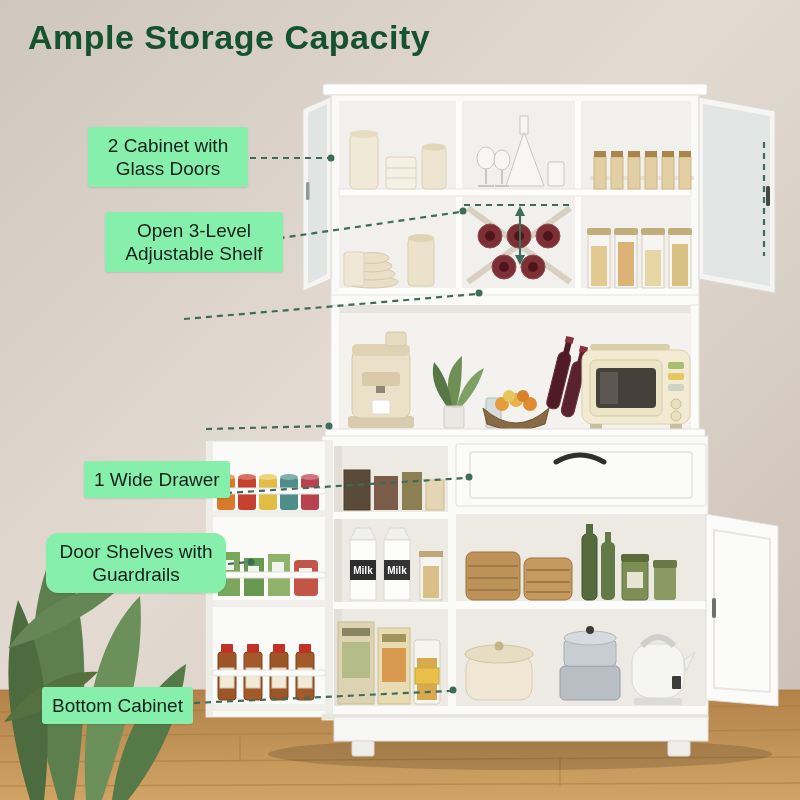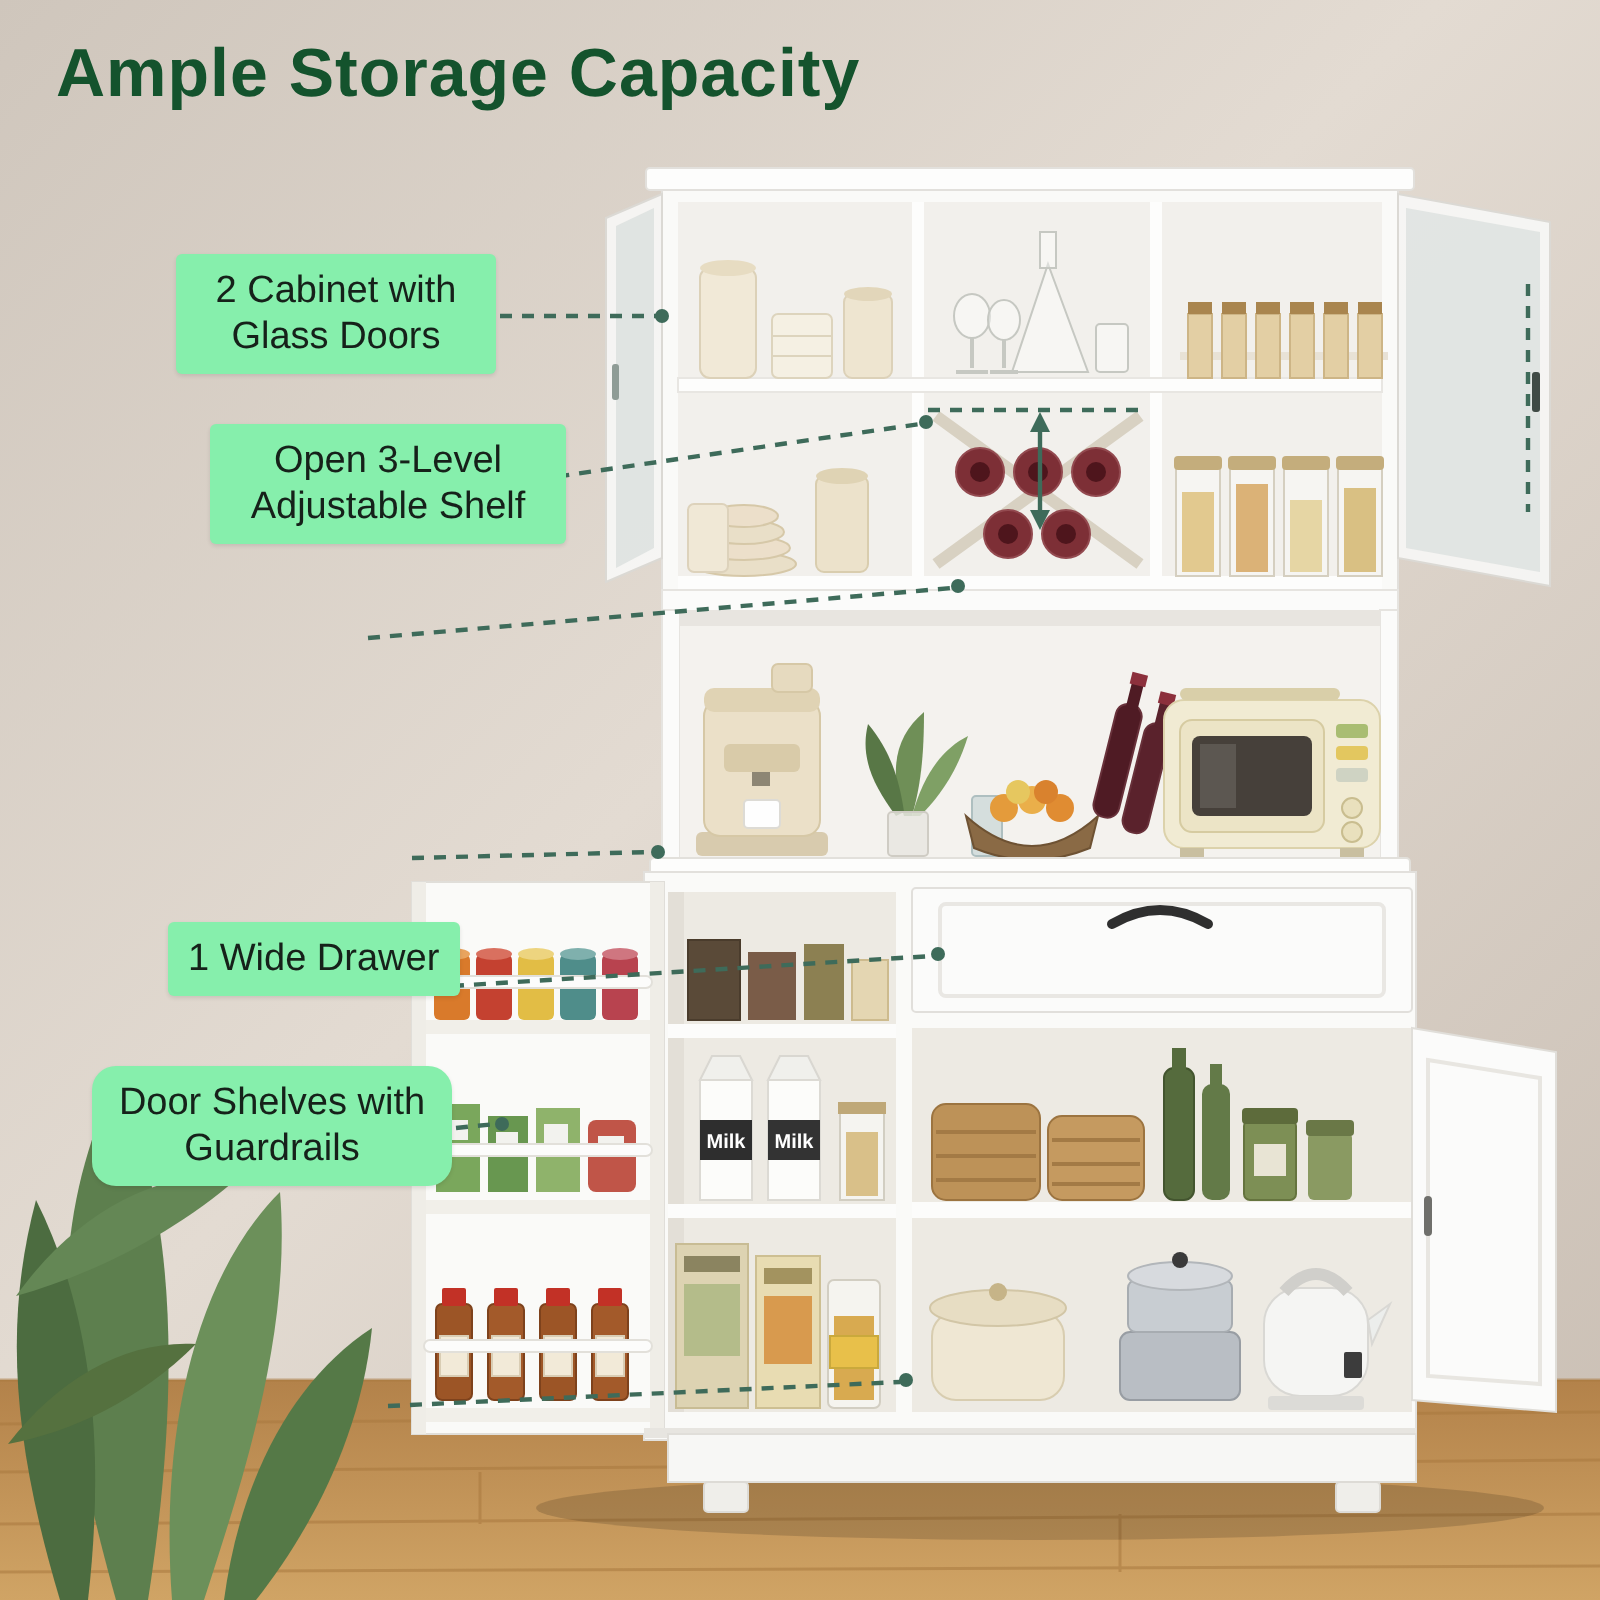--- a/index.html
+++ b/index.html
@@ -416,14 +416,15 @@
       <polygon points="515,255 525,255 520,265"></polygon>
     </g>
   </svg>
 
   <h1 class="headline">Ample Storage Capacity</h1>
 
   <div class="callout c1">2 Cabinet with Glass Doors</div>
   <div class="callout c2">Open 3-Level Adjustable Shelf</div>
   <div class="callout c5">1 Wide Drawer</div>
   <div class="callout c6">Door Shelves with Guardrails</div>
+  <div class="callout c7">Bottom Cabinet</div>
 
 </div>
 
 </body></html>

